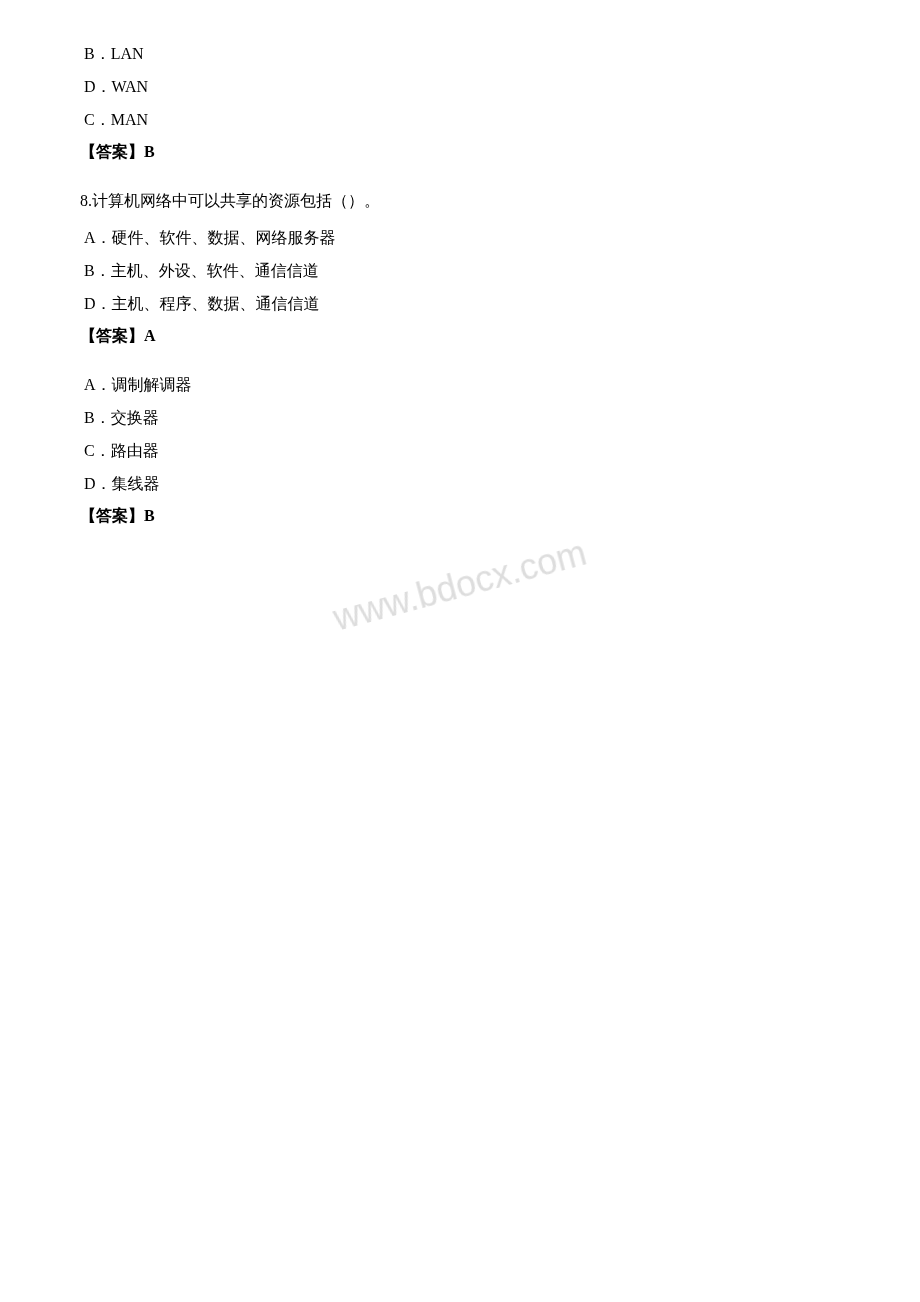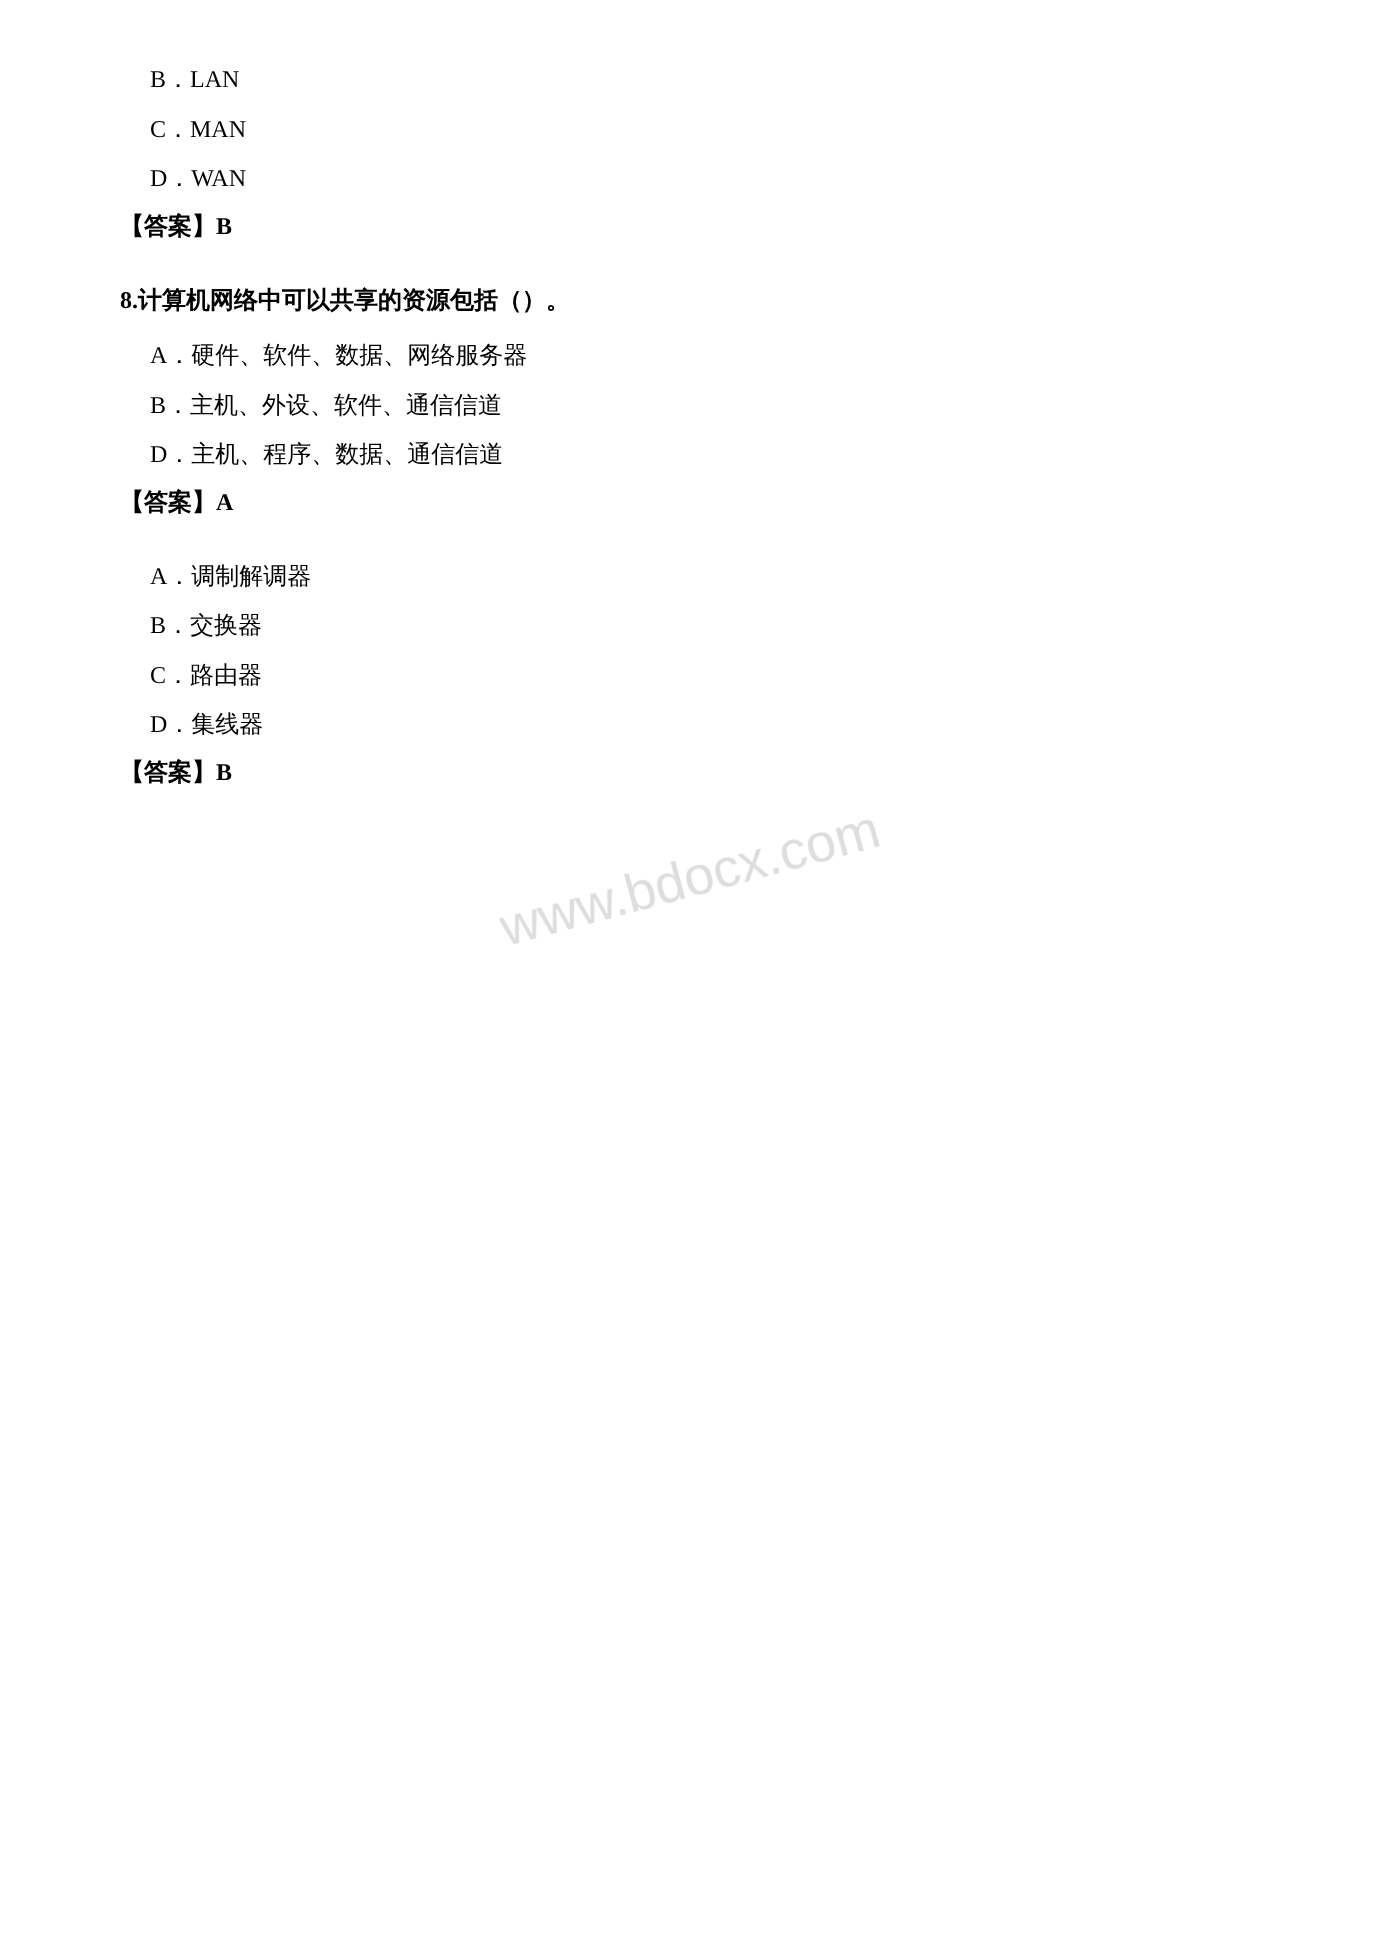--- a/index.html
+++ b/index.html
@@ -14,24 +14,23 @@
       color: #000000;
       padding: 40px 80px;
       line-height: 1.8;
     }
     .question-block {
       margin-bottom: 20px;
     }
     .question-text {
       margin-bottom: 8px;
       text-indent: 0;
-      font-weight: bold;
     }
     .option {
-      margin-left: 20px;
+      margin-left: 4px;
       margin-bottom: 4px;
     }
     .answer {
       font-weight: bold;
       margin-top: 0;
       margin-bottom: 14px;
     }
     .watermark {
       position: fixed;
       top: 45%;
@@ -48,22 +47,22 @@
       text-indent: 2em;
     }
   </style>
 </head>
 <body>
 
 <div>
 
   <div class="question-block">
     <div class="option">B．LAN</div>
+    <div class="option">D．WAN</div>
     <div class="option">C．MAN</div>
-    <div class="option">D．WAN</div>
     <div class="answer">【答案】B</div>
   </div>
 
   <div class="question-block">
     <div class="question-text">8.计算机网络中可以共享的资源包括（）。</div>
     <div class="option">A．硬件、软件、数据、网络服务器</div>
     <div class="option">B．主机、外设、软件、通信信道</div>
     <div class="option">D．主机、程序、数据、通信信道</div>
     <div class="answer">【答案】A</div>
   </div>

